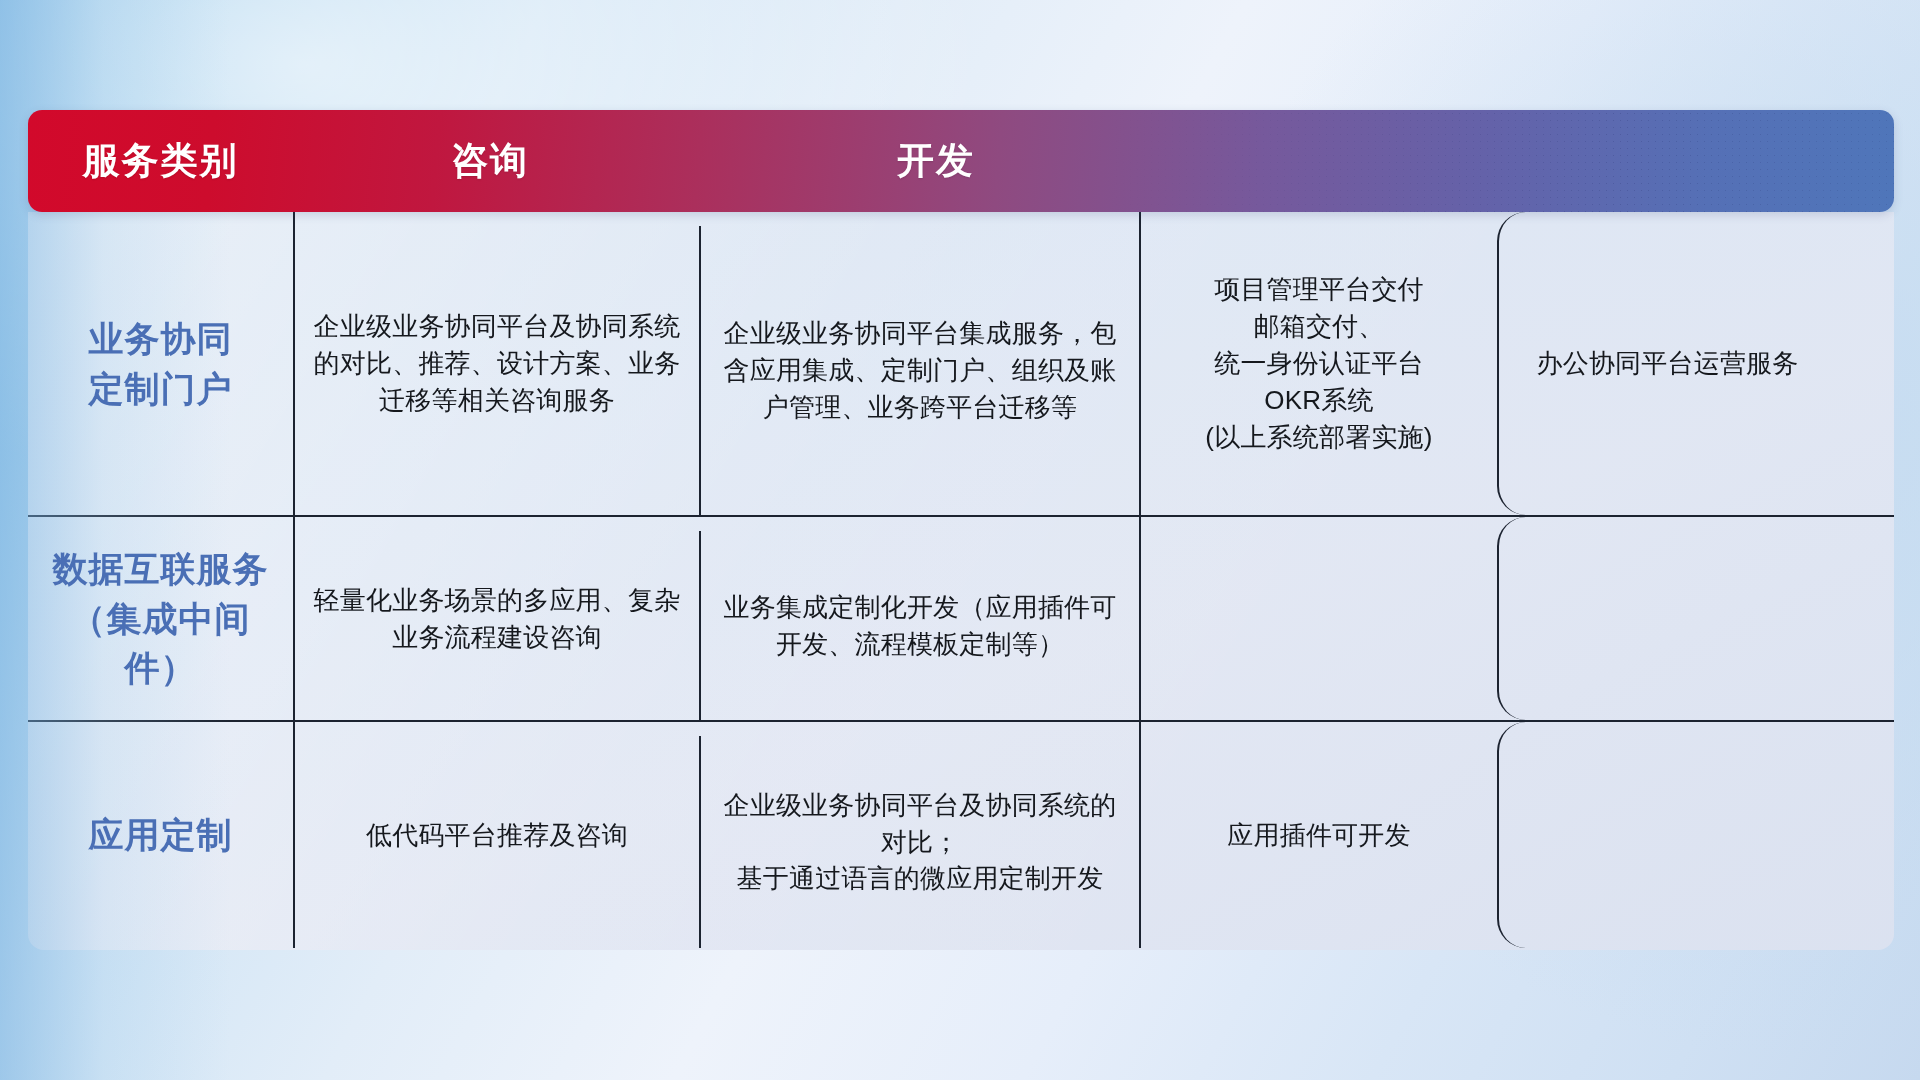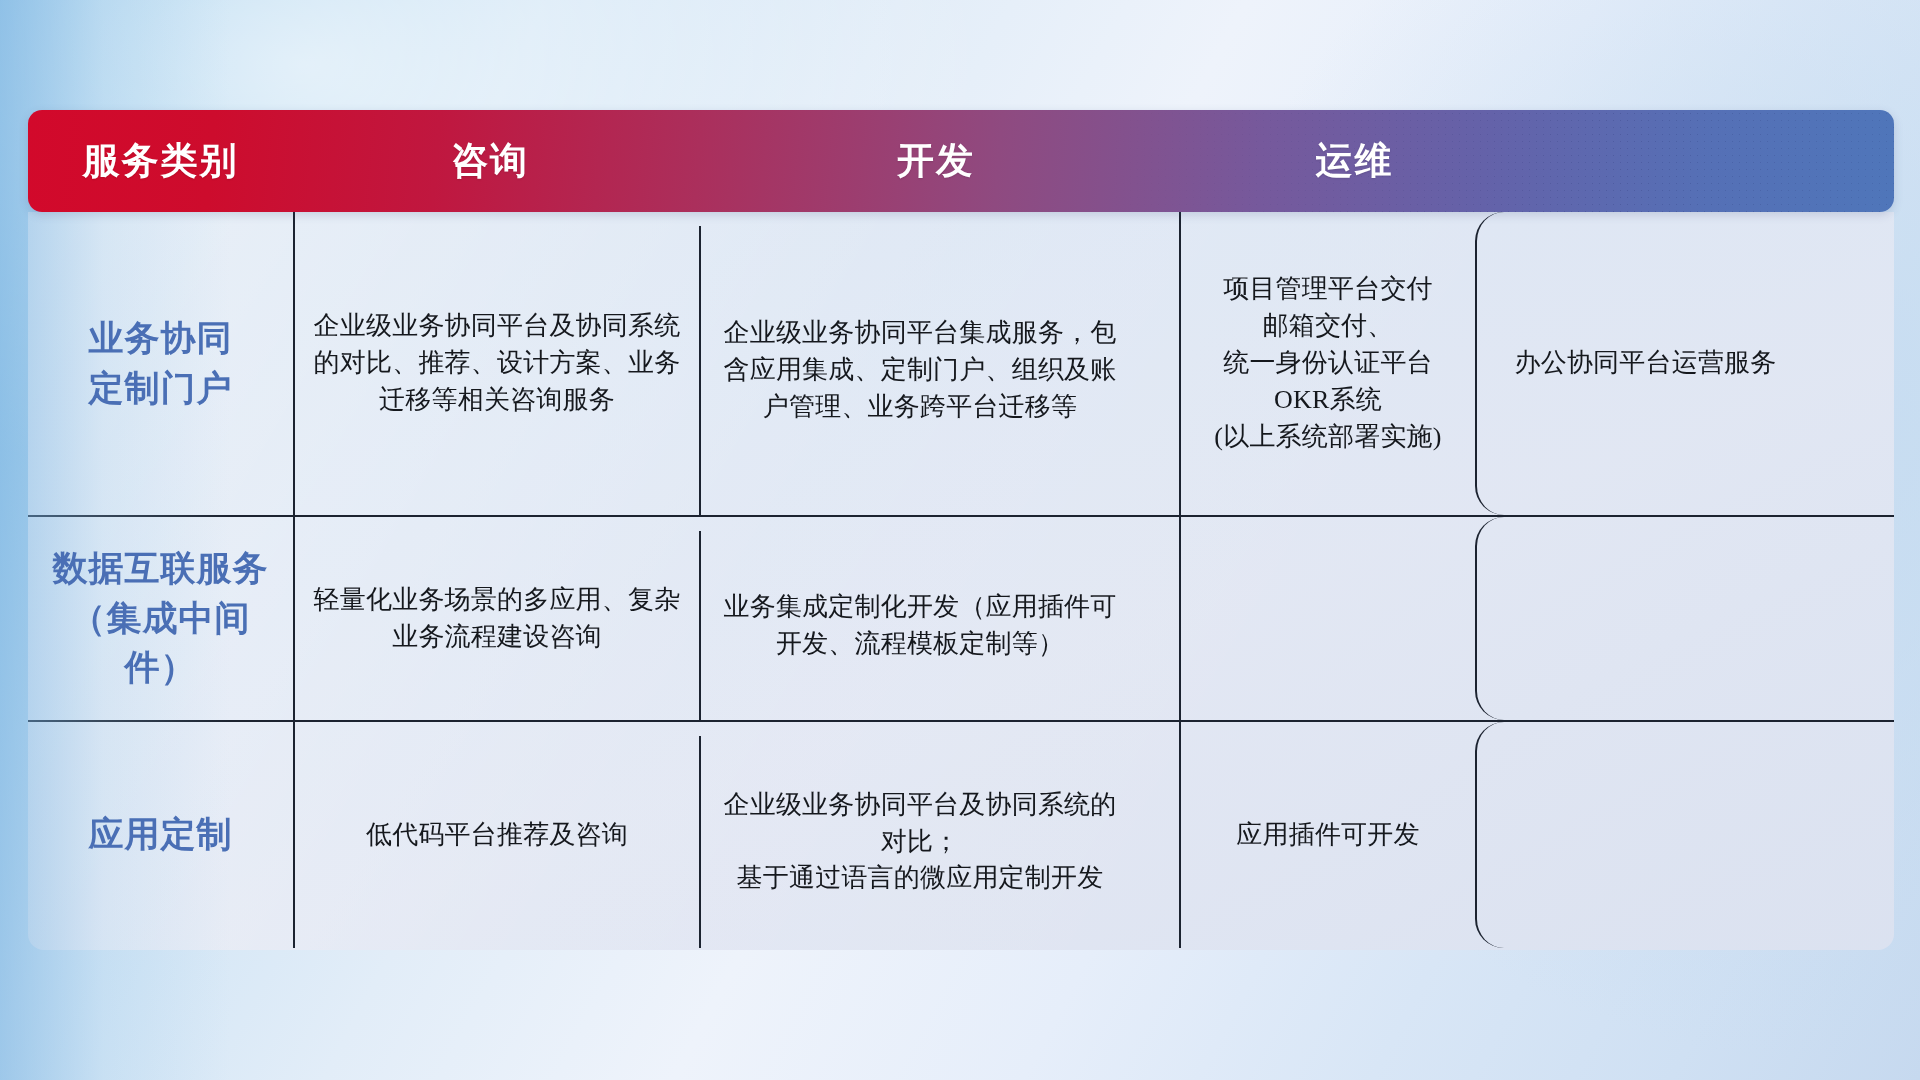--- a/index.html
+++ b/index.html
@@ -42,21 +42,20 @@
     pointer-events: none;
   }
 
   
   .table-wrap {
     position: absolute;
     left: 28px;
     top: 110px;
     width: 1866px;
     height: 840px;
-    font-family: Liberation Serif, serif;
   }
 
   .header-row {
     position: relative;
     display: flex;
     height: 102px;
     border-radius: 14px;
     overflow: hidden;
     background: linear-gradient(95deg,
       #d2092b 0%,
@@ -145,21 +144,21 @@
     color: #15181d;
     font-size: 26px;
     line-height: 1.42;
     letter-spacing: 0.2px;
   }
 
   
   .c0 { width: 265px; }
   .c1 { width: 406px; }
   .c2 { width: 440px; margin-top: 14px; }
-  .c3 { width: 296px; margin-left: 40px; }
+  .c3 { width: 358px; }
   .c4 { width: 339px; border-radius: 29px; }
 
   .c0h { width: 265px; }
   .c1h { width: 394px; }
   .c2h { width: 498px; }
   .c3h { width: 370px; }
   .c4h { width: 339px; }
 
   
   .r0 { height: 303px; }
@@ -170,21 +169,20 @@
 <body>
 
 <div class="page">
 
   <div class="table-wrap">
 
     <div class="header-row">
       <div class="hcell c0h">服务类别</div>
       <div class="hcell c1h">咨询</div>
       <div class="hcell c2h">开发</div>
-      <div class="hcell c4h">运维</div>
     </div>
 
     <div class="body-box">
 
       <div class="brow r0">
         <div class="bcell c0">
           <div class="cat">
             <div>业务协同</div>
             <div>定制门户</div>
           </div>

